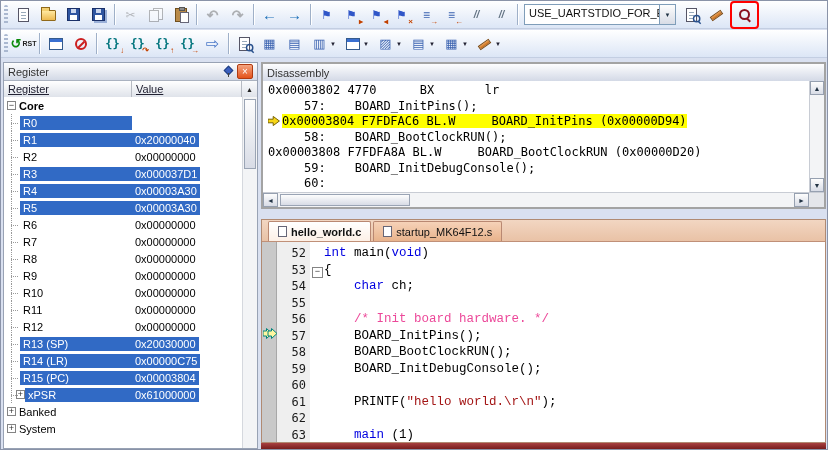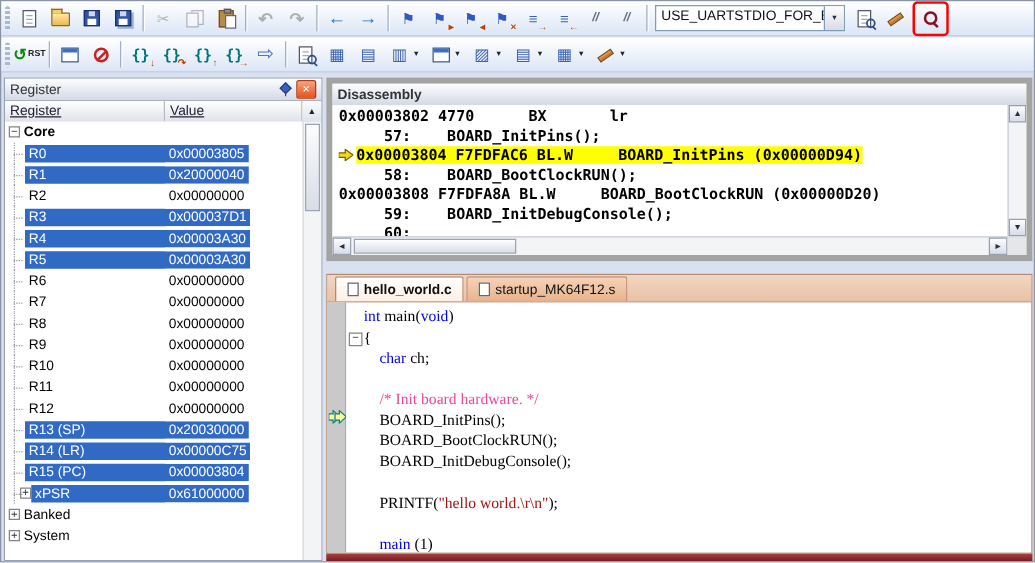--- a/index.html
+++ b/index.html
@@ -88,21 +88,21 @@
   .conn.short{width:9px;}
   .conn::before{content:"";position:absolute;left:7px;top:0;bottom:0;border-left:1px dotted #999;}
   .conn::after{content:"";position:absolute;left:7px;top:50%;width:7px;border-top:1px dotted #999;}
   .rlab{padding:1px 3px;white-space:nowrap;}
   .rlab.b{font-weight:bold;}
   .rlab.sel{background:#316ac5;color:#fff;flex:1;}
   .rval span{padding:1px 3px;white-space:nowrap;}
   .rval .sel{background:#316ac5;color:#fff;}
   
   .rightcol{position:absolute;left:260px;top:61px;right:1px;bottom:0;}
-  .disasm{position:absolute;left:0;right:0;top:0;height:147px;background:#fff;border:5px solid #a3a3a3;box-sizing:border-box;font-weight:bold;}
+  .disasm{position:absolute;left:0;right:0;top:0;height:147px;background:#fff;border:2px solid #a3a3a3;box-sizing:border-box;}
   .dbody{position:absolute;left:0;right:0;top:17px;bottom:15px;background:#fff;overflow:hidden;}
   .dlines{padding:2px 15px 0 0;}
   .dline{height:15.5px;line-height:15.5px;white-space:pre;font-family:"DejaVu Sans Mono",monospace;font-size:12px;color:#000;padding-left:5px;}
   .dline .hl{background:#ffff00;}
   .curarrow{vertical-align:-1px;margin-right:2px;}
   .vsb{position:absolute;right:0;top:0;bottom:0;width:15px;display:flex;flex-direction:column;background:#f3f4f6;border-left:1px solid #c8ccd4;box-sizing:border-box;}
   .sbtn{height:14px;width:100%;display:flex;align-items:center;justify-content:center;font-size:7px;color:#234;background:linear-gradient(#fdfdfd,#d8dce6);border:1px solid #96a0b0;box-sizing:border-box;flex:none;}
   .vtrack{flex:1;}
   .hsb{position:absolute;left:0;right:0;bottom:0;height:15px;display:flex;background:#f3f4f6;border-top:1px solid #c8ccd4;box-sizing:border-box;}
   .hsb .sbtn{width:15px;height:100%;}
@@ -114,21 +114,21 @@
   .tabbar{height:22px;background:linear-gradient(#f2d6c2,#e9c2a6);border-bottom:1px solid #c09078;display:flex;align-items:flex-end;padding:0 0 0 6px;box-sizing:border-box;}
   .tab{display:inline-flex;align-items:center;gap:4px;height:19px;padding:0 9px;margin-right:2px;font-size:11px;color:#111;
     border:1px solid #b98872;border-bottom:none;border-radius:2px 2px 0 0;background:linear-gradient(#f6d2b8,#e8b38c);white-space:nowrap;}
   .tab.active{background:linear-gradient(#ffffff,#fdf0e6);font-weight:bold;}
   .tabpage{width:9px;height:11px;background:#fff;border:1px solid #667;display:inline-block;box-sizing:border-box;}
   .edbody{position:absolute;left:0;right:0;top:22px;bottom:0;display:flex;overflow:hidden;}
   .edcol{padding-top:3px;box-sizing:border-box;}
   .edmargin{width:15px;background:#c9c9c9;border-right:1px solid #a8a8a8;flex:none;}
   .ednums{width:33px;background:#efefef;flex:none;text-align:right;padding-right:4px;font-family:"DejaVu Sans Mono",monospace;font-size:12px;color:#1a1a1a;}
   .edfold{width:14px;background:#fff;flex:none;}
-  .edcode{flex:1;background:#fff;overflow:hidden;font-family:Liberation Serif, serif;font-size:12.5px;color:#000;}
+  .edcode{flex:1;background:#fff;overflow:hidden;font-family:Liberation Mono, monospace;font-size:12.5px;color:#000;}
   .mrow,.nrow,.frow,.crow{height:16.5px;line-height:16.5px;white-space:pre;}
   .foldbox{display:inline-block;width:9px;height:9px;border:1px solid #848484;background:#fff;color:#333;font-size:9px;line-height:7px;text-align:center;margin-left:2px;vertical-align:1px;box-sizing:content-box;}
   .tok-kw{color:#0000e0;}
   .tok-cm{color:#ec4899;}
   .tok-str{color:#a31515;}
   .bstrip{position:absolute;left:0;right:0;bottom:0;height:6px;background:linear-gradient(#a84040,#771d1d);}
 </style>
 </head>
 <body>
 
@@ -385,23 +385,20 @@
           <div class="rname">
             <span class="exp">−</span>
             <span class="rlab b">Core</span>
           </div>
           <div class="rval"></div>
         </div>
         <div class="rrow">
           <div class="rname">
             <span class="conn"></span>
             <span class="rlab sel">R0</span>
-          </div>
-          <div class="rval">
-            <span class="sel">0x00003805</span>
           </div>
         </div>
         <div class="rrow">
           <div class="rname">
             <span class="conn"></span>
             <span class="rlab sel">R1</span>
           </div>
           <div class="rval">
             <span class="sel">0x20000040</span>
           </div>
@@ -617,20 +614,34 @@
                 <path d="M0 3 H3.5 V0.5 L9 5.5 L3.5 10.5 V8 H0 Z" fill="#fff7a0" stroke="#00857d"></path>
                 <path d="M5 3 H8.5 V0.5 L14 5.5 L8.5 10.5 V8 H5 Z" fill="#fff7a0" stroke="#00857d"></path>
               </svg></div>
             <div class="mrow"></div>
             <div class="mrow"></div>
             <div class="mrow"></div>
             <div class="mrow"></div>
             <div class="mrow"></div>
             <div class="mrow"></div>
           </div>
+        <div class="ednums edcol" id="ed-nums">
+            <div class="nrow">52</div>
+            <div class="nrow">53</div>
+            <div class="nrow">54</div>
+            <div class="nrow">55</div>
+            <div class="nrow">56</div>
+            <div class="nrow">57</div>
+            <div class="nrow">58</div>
+            <div class="nrow">59</div>
+            <div class="nrow">60</div>
+            <div class="nrow">61</div>
+            <div class="nrow">62</div>
+            <div class="nrow">63</div>
+          </div>
         <div class="edfold edcol" id="ed-fold">
             <div class="frow"></div>
             <div class="frow"><span class="foldbox">−</span></div>
             <div class="frow"></div>
             <div class="frow"></div>
             <div class="frow"></div>
             <div class="frow"></div>
             <div class="frow"></div>
             <div class="frow"></div>
             <div class="frow"></div>

